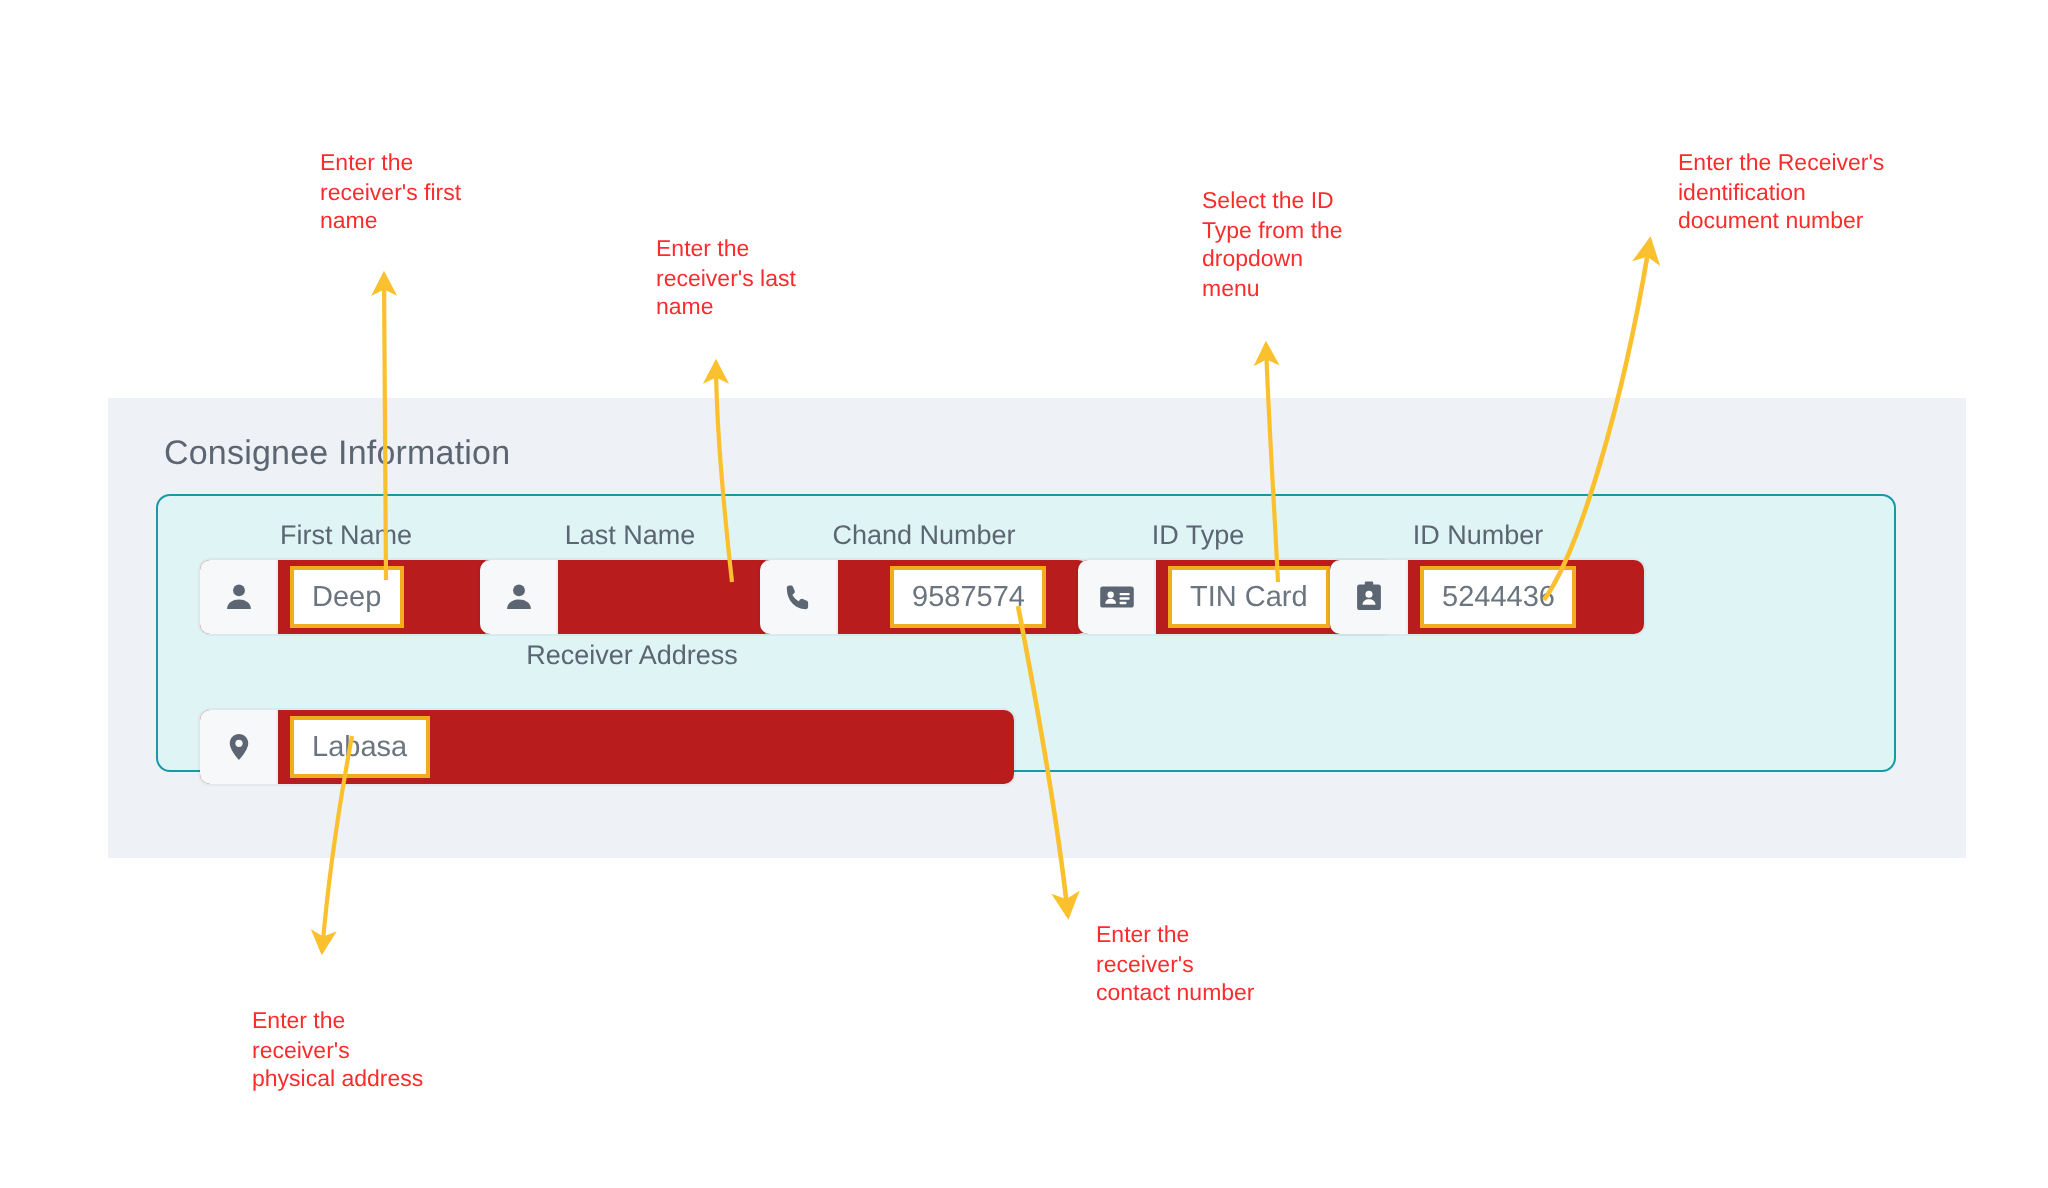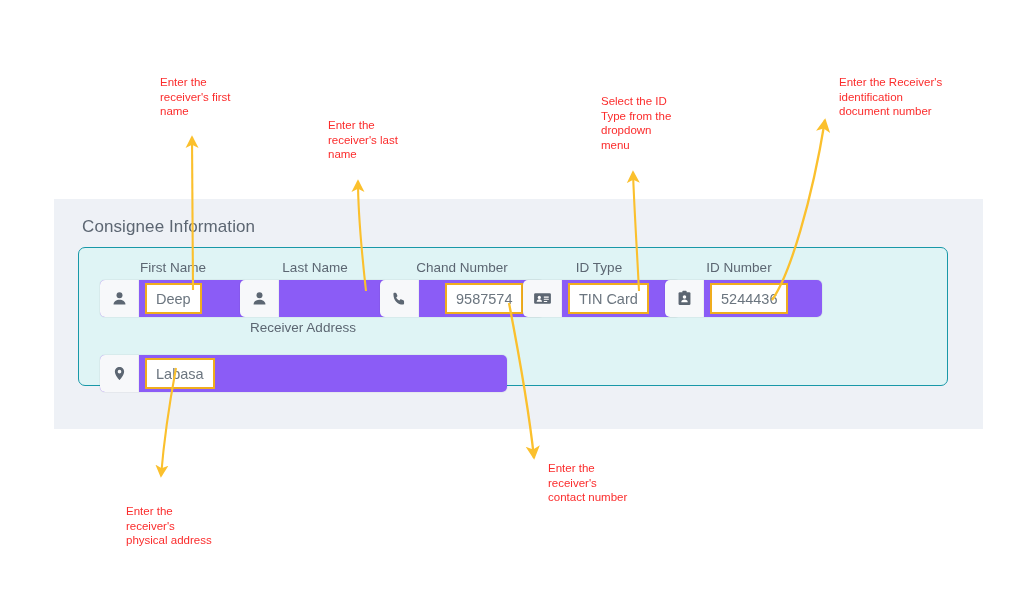--- a/index.html
+++ b/index.html
@@ -54,21 +54,21 @@
     position: absolute;
     font-size: 13.5px;
     color: #5c6672;
     white-space: nowrap;
     text-align: center;
   }
 
   .input-group {
     position: absolute;
     height: 37px;
-    background: #8b5cf6;
+    background: #b91c1c;
     border-radius: 5px;
     box-sizing: border-box;
     display: flex;
     align-items: stretch;
     box-shadow: 0 0 0 1px rgba(0,0,0,0.035);
   }
   .icon-box {
     width: 38px;
     background: #f7f8fa;
     border-right: 1px solid #eceef1;
@@ -181,21 +181,21 @@
       <span class="icon-box">
         <svg width="16" height="16" viewBox="0 0 24 24" fill="#5c6672" aria-hidden="true">
           <path d="M6.6 2.6c.7 0 1.3.4 1.6 1l1.3 3c.3.7.1 1.5-.5 2l-1.2 1c1 2.1 2.7 3.8 4.8 4.8l1-1.2c.5-.6 1.3-.8 2-.5l3 1.3c.6.3 1 .9 1 1.6v3c0 1-.8 1.8-1.8 1.8C9.9 20.4 3.6 14.1 3.6 4.4c0-1 .8-1.8 1.8-1.8z"></path>
         </svg>
       </span>
       <span class="val-wrap">
         <span class="value-box">9587574</span>
       </span>
     </div>
 
-    <div class="input-group" style="left:444px; top:32px; width:157px;">
+    <div class="input-group" style="left:460px; top:32px; width:157px;">
       <span class="icon-box">
         <svg width="19" height="19" viewBox="0 0 24 24" fill="#5c6672" aria-hidden="true">
           <path d="M2.4 5.4h19.2c.66 0 1.2.54 1.2 1.2v10.8c0 .66-.54 1.2-1.2 1.2H2.4c-.66 0-1.2-.54-1.2-1.2V6.6c0-.66.54-1.2 1.2-1.2zm20.4 2.4H1.2v9.6c0 .33.27.6.6.6h20.4c.33 0 .6-.27.6-.6z" fill="none"></path>
           <rect x="1.4" y="5.4" width="21.2" height="13.2" rx="1.6" fill="#5c6672"></rect>
           <circle cx="8" cy="10.6" r="2" fill="#ffffff"></circle>
           <path d="M4.6 16.2c0-2 1.6-3.1 3.4-3.1s3.4 1.1 3.4 3.1z" fill="#ffffff"></path>
           <rect x="13.6" y="9.4" width="6.4" height="1.5" rx=".5" fill="#ffffff"></rect>
           <rect x="13.6" y="12.2" width="6.4" height="1.5" rx=".5" fill="#ffffff"></rect>
           <rect x="13.6" y="15" width="4.4" height="1.5" rx=".5" fill="#ffffff"></rect>
         </svg>
@@ -212,21 +212,21 @@
           <rect x="9" y="1" width="6" height="3.6" rx="1" fill="#5c6672"></rect>
           <circle cx="12" cy="10" r="2.5" fill="#ffffff"></circle>
           <path d="M7.4 17.4c0-2.5 2.1-3.9 4.6-3.9s4.6 1.4 4.6 3.9z" fill="#ffffff"></path>
         </svg>
       </span>
       <span class="val-wrap">
         <span class="value-box">5244436</span>
       </span>
     </div>
 
-    <div class="field-label" style="left:154px; top:72px; width:140px;">Receiver Address</div>
+    <div class="field-label" style="left:167px; top:72px; width:140px;">Receiver Address</div>
 
     <div class="input-group" style="left:21px; top:91px; width:407px;margin-top:16px;">
       <span class="icon-box">
         <svg width="15" height="17" viewBox="0 0 24 24" fill="#5c6672" aria-hidden="true">
           <path d="M12 1.6c-4.1 0-7.4 3.3-7.4 7.4 0 5.5 7.4 13.4 7.4 13.4s7.4-7.9 7.4-13.4c0-4.1-3.3-7.4-7.4-7.4z"></path>
           <circle cx="12" cy="9" r="2.9" fill="#f7f8fa"></circle>
         </svg>
       </span>
       <span class="val-wrap">
         <span class="value-box">Labasa</span>

